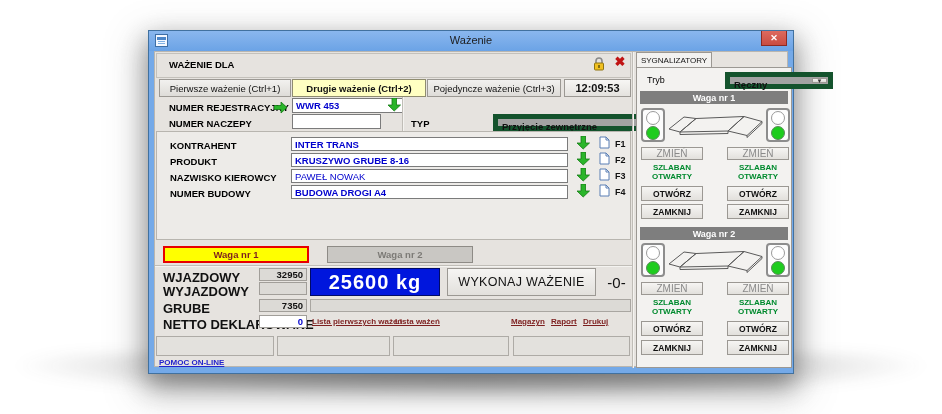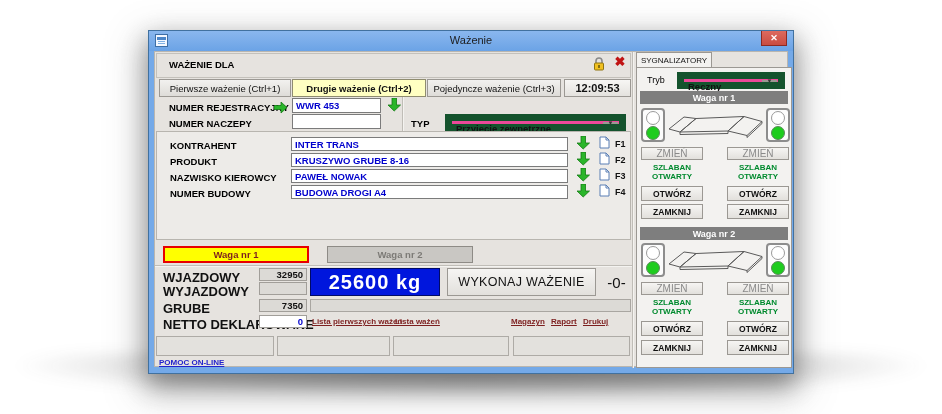--- a/index.html
+++ b/index.html
@@ -30,21 +30,21 @@
     color:#fff;font-size:9px;font-weight:bold;text-align:center;line-height:14px;box-sizing:border-box;cursor:pointer;}
   .client{position:absolute;left:5px;top:20px;right:5px;bottom:6px;background:#e6e3df;
     border:1px solid #b9b6b0;box-sizing:border-box;font-size:10px;color:#111;}
   
   .lbl{position:absolute;font-weight:bold;font-size:9.5px;color:#000;white-space:nowrap;}
   .tbox{position:absolute;background:#fff;border:1px solid #7b7b7b;box-sizing:border-box;
     font-family:"Liberation Sans",sans-serif;font-size:9.5px;padding:0 3px;outline:none;}
   .raised{background:linear-gradient(#f7f6f4,#e4e2de);border:1px solid #9b9893;box-sizing:border-box;}
   .btn{display:flex;align-items:center;justify-content:center;cursor:pointer;
     background:linear-gradient(#f6f5f3,#e2e0dc);border:1px solid #9b9893;box-sizing:border-box;}
-  .combo{position:absolute;background:#ec4899;border:7px solid #14532d;box-sizing:border-box;cursor:pointer;}
+  .combo{position:absolute;background:#a3a3a3;border:5px solid #14532d;box-sizing:border-box;cursor:pointer;margin-left:48px;}
   .combo .cv{position:absolute;left:4px;top:2px;font-weight:bold;font-size:9.5px;white-space:nowrap;}
   .combo .arrow{position:absolute;right:1px;top:1px;bottom:1px;width:13px;
     background:linear-gradient(#f4f3f1,#dcdad6);border:1px solid #9b9893;
     display:flex;align-items:center;justify-content:center;font-size:6px;color:#333;}
   .sunken{background:#dcdad6;border:1px solid #a9a6a1;box-sizing:border-box;}
   .link{position:absolute;font-size:8px;font-weight:bold;color:#7d1f1f;text-decoration:underline;cursor:pointer;white-space:nowrap;}
   
   .grp-top{position:absolute;left:1px;top:1px;width:475px;height:25px;border:1px solid #c4c1bb;box-sizing:border-box;}
   .tabs-row .tab{position:absolute;top:27px;height:18px;display:flex;align-items:center;justify-content:center;
     font-size:9.5px;cursor:pointer;}
@@ -131,21 +131,21 @@
       <div class="tab plain" style="left:4px;width:132px;">Pierwsze ważenie (Ctrl+1)</div>
       <div class="tab active" style="left:137px;width:134px;">Drugie ważenie (Ctrl+2)</div>
       <div class="tab plain" style="left:272px;width:134px;">Pojedyncze ważenie (Ctrl+3)</div>
     </div>
     <div class="clockbox raised" style="left:409px;width:67px;">12:09:53</div>
 
     <div class="lbl" style="left:14px;top:50px;">NUMER REJESTRACYJNY</div>
     <svg style="position:absolute;left:119px;top:49px;" width="14" height="13" viewBox="0 0 14 13">
       <polygon points="0,4.5 7,4.5 7,1 13,6.5 7,12 7,8.5 0,8.5" fill="#2ab52a" stroke="#117a11" stroke-width="0.8"></polygon>
     </svg>
-    <input class="tbox" style="left: 137px; top: 46px; width: 89px; height: 15px; color: rgb(0, 0, 205); font-weight: bold;" value="WWR 453">
+    <input class="tbox" style="left: 137px; top: 46px; width: 112px; height: 15px; color: rgb(0, 0, 205); font-weight: bold;" value="WWR 453">
     <svg style="position:absolute;left:233px;top:46px;" width="13" height="14" viewBox="0 0 13 14">
       <polygon points="4,0 8.5,0 8.5,7 12.5,7 6.2,13 0,7 4,7" fill="#2ab52a" stroke="#117a11" stroke-width="0.8"></polygon>
     </svg>
 
     <div class="lbl" style="left:14px;top:66px;">NUMER NACZEPY</div>
     <input class="tbox" style="left: 137px; top: 62px; width: 89px; height: 15px; color: rgb(0, 0, 205); font-weight: bold;" value="">
     <div class="vdiv" style="left:247px;top:45px;height:34px;"></div>
     <div class="lbl" style="left:256px;top:66px;">TYP</div>
     <div class="combo" style="left:290px;top:62px;width:181px;height:17px;">
       <span class="cv">Przyjęcie zewnętrzne</span>
@@ -170,21 +170,21 @@
       <svg style="position:absolute;left:420px;top:20px;" width="13" height="14" viewBox="0 0 13 14">
           <polygon points="4,0 8.5,0 8.5,7 12.5,7 6.2,13 0,7 4,7" fill="#2ab52a" stroke="#117a11" stroke-width="0.8"></polygon>
         </svg>
       <svg style="position:absolute;left:442px;top:20px;" width="11" height="13" viewBox="0 0 11 13">
           <path d="M1 1 h6 l3 3 v8 h-9 z" fill="#ffffff" stroke="#5b7fb4"></path>
           <path d="M7 1 v3 h3" fill="none" stroke="#5b7fb4"></path>
         </svg>
       <div class="fkey" style="left:458px;top:23px;">F2</div>
 
       <div class="lbl" style="left:13px;top:40px;">NAZWISKO KIEROWCY</div>
-      <input class="tbox" style="left: 134px; top: 37px; width: 277px; height: 14px; color: rgb(0, 0, 205); font-weight: bold;" value="PAWEŁ NOWAK">
+      <input class="tbox" style="left: 134px; top: 37px; width: 277px; height: 14px; color: rgb(0, 0, 205); font-weight: normal;" value="PAWEŁ NOWAK">
       <svg style="position:absolute;left:420px;top:36px;" width="13" height="14" viewBox="0 0 13 14">
           <polygon points="4,0 8.5,0 8.5,7 12.5,7 6.2,13 0,7 4,7" fill="#2ab52a" stroke="#117a11" stroke-width="0.8"></polygon>
         </svg>
       <svg style="position:absolute;left:442px;top:36px;" width="11" height="13" viewBox="0 0 11 13">
           <path d="M1 1 h6 l3 3 v8 h-9 z" fill="#ffffff" stroke="#5b7fb4"></path>
           <path d="M7 1 v3 h3" fill="none" stroke="#5b7fb4"></path>
         </svg>
       <div class="fkey" style="left:458px;top:39px;">F3</div>
 
       <div class="lbl" style="left:13px;top:56px;">NUMER BUDOWY</div>

